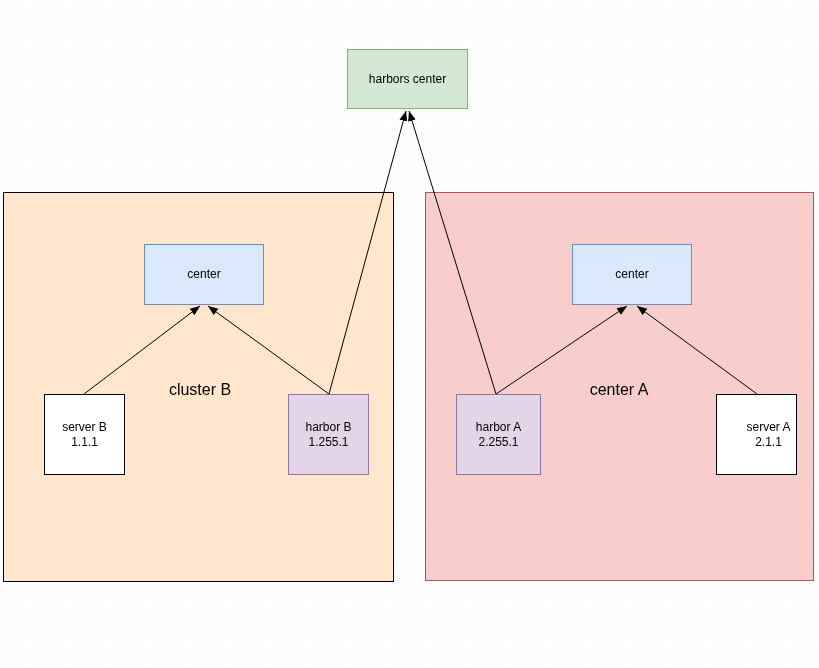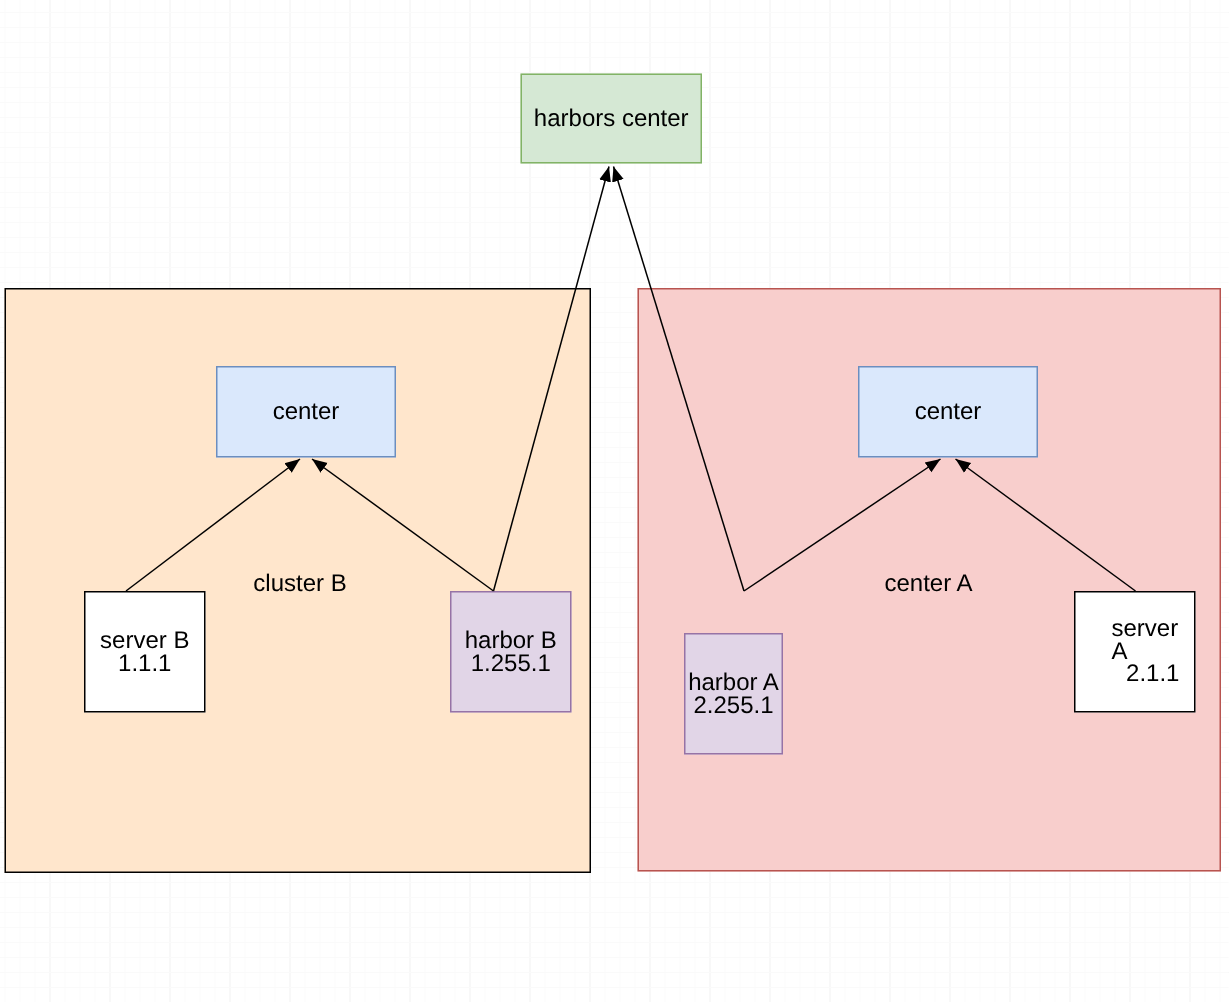--- a/index.html
+++ b/index.html
@@ -21,24 +21,24 @@
     background-size: 10px 10px, 10px 10px, 40px 40px, 40px 40px;
     background-position: 3px 8px, 3px 8px, 33px 8px, 33px 8px;
   }
   .node {
     position: absolute;
     box-sizing: border-box;
     display: flex;
     flex-direction: column;
     align-items: center;
     justify-content: center;
-    font-size: 16px;
+    font-size: 12px;
     line-height: 15px;
     color: #000000;
-    text-align: left;
+    text-align: right;
   }
   .cluster {
     position: absolute;
     box-sizing: border-box;
   }
   #cluster-b {
     left: 3px; top: 192px; width: 391px; height: 390px;
     background: #ffe6cc;
     border: 1px solid #000000;
   }
@@ -73,34 +73,32 @@
     left: 572px; top: 244px; width: 120px; height: 61px;
     background: #dae8fc;
     border: 1px solid #6c8ebf;
     z-index: 2;
   }
   #server-b {
     left: 44px; top: 394px; width: 81px; height: 81px;
     background: #ffffff;
     border: 1px solid #000000;
     z-index: 2;
-    margin-left: 12px;
   }
   #harbor-b {
-    left: 300px; top: 394px; width: 81px; height: 81px;
+    left: 288px; top: 394px; width: 81px; height: 81px;
     background: #e1d5e7;
     border: 1px solid #9673a6;
     z-index: 2;
   }
   #harbor-a {
-    left: 456px; top: 394px; width: 66px; height: 81px;
+    left: 456px; top: 394px; width: 85px; height: 81px;
     background: #e1d5e7;
     border: 1px solid #9673a6;
     z-index: 2;
-    margin-top: 28px;
   }
   #server-a {
     left: 716px; top: 394px; width: 81px; height: 81px;
     background: #ffffff;
     border: 1px solid #000000;
     z-index: 2;
     padding-left: 24px;
   }
   #edge-layer {
     position: absolute;

